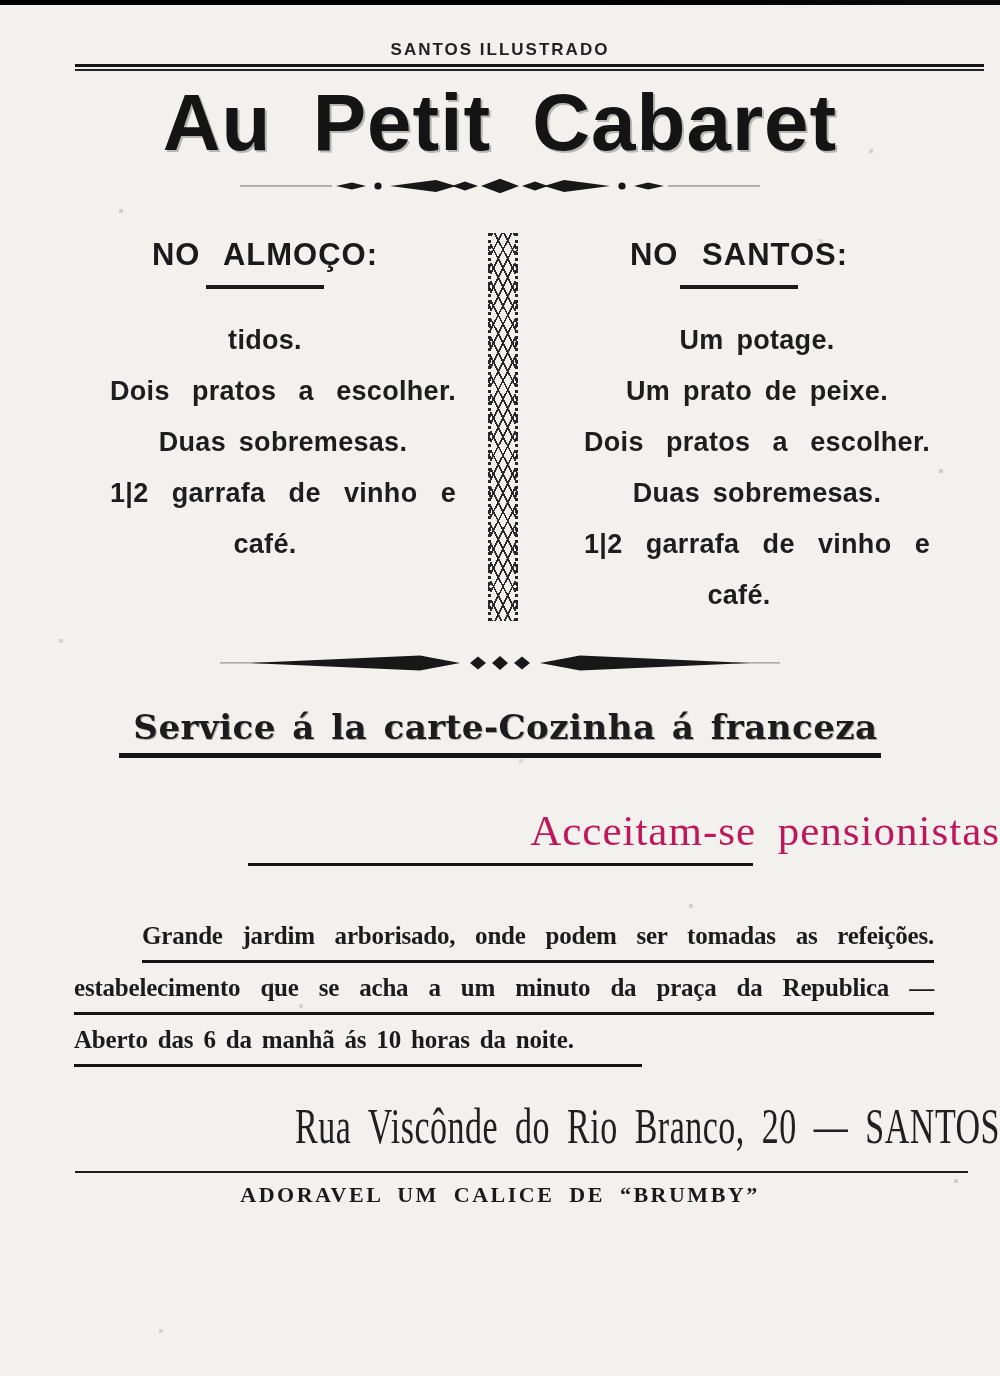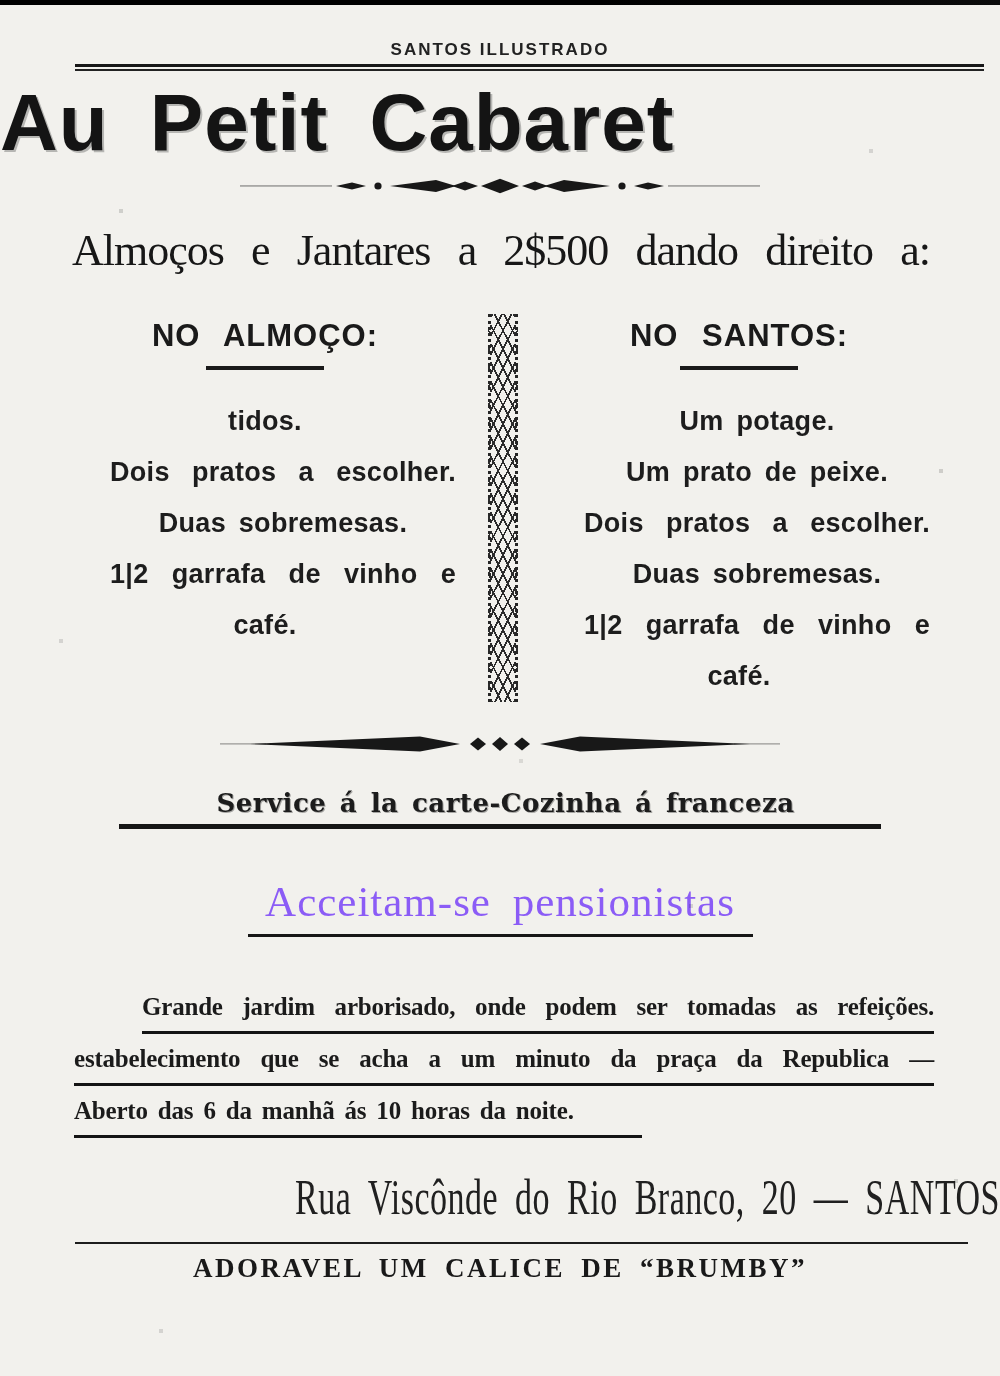--- a/index.html
+++ b/index.html
@@ -30,21 +30,21 @@
   .masthead {
     padding-top: 40px; text-align: center;
     font-size: 17px; font-weight: bold; letter-spacing: 2px;
     color: #222;
   }
   .double-rule {
     margin: 4px 16px 0 75px; height: 7px;
     border-top: 3px solid #171717; border-bottom: 2px solid #222;
   }
   .title {
-    margin-top: 6px; 
+    margin-top: 6px; text-align: center;
     font-size: 80px; font-weight: bold; letter-spacing: 1px; word-spacing: 18px;
     color: #141414; line-height: 92px;
     text-shadow: 2px 2px 0 rgba(30,30,30,.28);
   }
   .orn { text-align: center; line-height: 0; }
   .orn-1 { margin-top: 8px; }
   .orn-2 { margin-top: 32px; }
   .tagline {
     margin: 30px 70px 0 72px;
     font-family: "Liberation Serif", serif;
@@ -72,28 +72,28 @@
     flex: 0 0 30px; align-self: stretch;
     margin: -4px 30px 0 32px;
     border-left: 3px dotted #262626; border-right: 3px dotted #262626;
     background:
       repeating-linear-gradient(63deg, #2b2b2b 0 1.7px, transparent 1.7px 8.5px),
       repeating-linear-gradient(-63deg, #2b2b2b 0 1.7px, transparent 1.7px 8.5px);
   }
   .service {
     margin-top: 34px; text-align: center;
     font-family: "DejaVu Serif", serif; font-weight: bold;
-    font-size: 26px; letter-spacing: .5px; word-spacing: 4px;
+    font-size: 34px; letter-spacing: .5px; word-spacing: 4px;
     color: #1c1c1c; text-shadow: 1px 1px 0 rgba(20,20,20,.35); padding-left: 11px;
   }
   .service-rule { width: 762px; margin: 6px auto 0; border-bottom: 5px solid #161616; }
   .pension {
-    margin-top: 48px; text-align: center;
+    margin-top: 48px; text-align: right;
     font-family: "Liberation Serif", serif;
-    font-size: 43px; letter-spacing: 1px; word-spacing: 10px; color: #8b5cf6;
+    font-size: 43px; letter-spacing: 1px; word-spacing: 10px; color: #be185d;
   }
   .pension-rule { width: 505px; margin: 8px auto 0; border-bottom: 3px solid #161616; }
   .body-block { margin: 52px 66px 0 74px; }
   .body-line {
     font-family: "Liberation Serif", serif; font-weight: bold;
     font-size: 25px; line-height: 36px; letter-spacing: -.2px; word-spacing: 4px;
     color: #1b1b1b;
     text-align: justify; text-align-last: justify;
     border-bottom: 3px solid #141414;
     padding-bottom: 6px; margin-bottom: 7px;
@@ -104,21 +104,21 @@
   .address .tall {
     display: inline-block;
     font-family: "Liberation Serif", serif;
     font-size: 34px; letter-spacing: .5px; word-spacing: 8px; color: #202020;
     transform: scaleY(1.5); transform-origin: 50% 100%;
   }
   .footer-rule { margin: 16px 32px 0 75px; border-top: 2px solid #1d1d1d; }
   .footer {
     margin-top: 9px; text-align: center;
     font-family: "Liberation Serif", serif; font-weight: bold;
-    font-size: 27px; letter-spacing: 2.5px; word-spacing: 7px; color: #191919;
+    font-size: 22px; letter-spacing: 2.5px; word-spacing: 7px; color: #191919;
   }
   svg .ink { fill: #181818; }
 </style>
 </head>
 <body>
 
 <div class="page">
 
   <div class="top-edge"></div>
 
@@ -136,21 +136,20 @@
       <polygon class="ink" points="212,9 225,4.5 238,9 225,13.5"></polygon>
       <polygon class="ink" points="241,9 260,1.8 279,9 260,16.2"></polygon>
       <polygon class="ink" points="282,9 295,4.5 308,9 295,13.5"></polygon>
       <polygon class="ink" points="304,9 324,3 370,9 324,15"></polygon>
       <circle class="ink" cx="382" cy="9" r="3.6"></circle>
       <polygon class="ink" points="394,9 408,5.5 424,9 408,12.5"></polygon>
       <rect class="ink" x="428" y="8.4" width="92" height="1.1" opacity=".55"></rect>
     </svg>
   </div>
 
-  <div class="tagline">Almoços e Jantares a 2$500 dando direito a:</div>
 
   <div class="menu">
 
     <div class="col">
       <div class="col-head">NO ALMOÇO:</div>
       <div class="head-rule"></div>
       <div class="menu-lines">
         <div class="menu-line">tidos.</div>
         <div class="menu-line ind just">Dois pratos a escolher.</div>
         <div class="menu-line ind">Duas sobremesas.</div>

